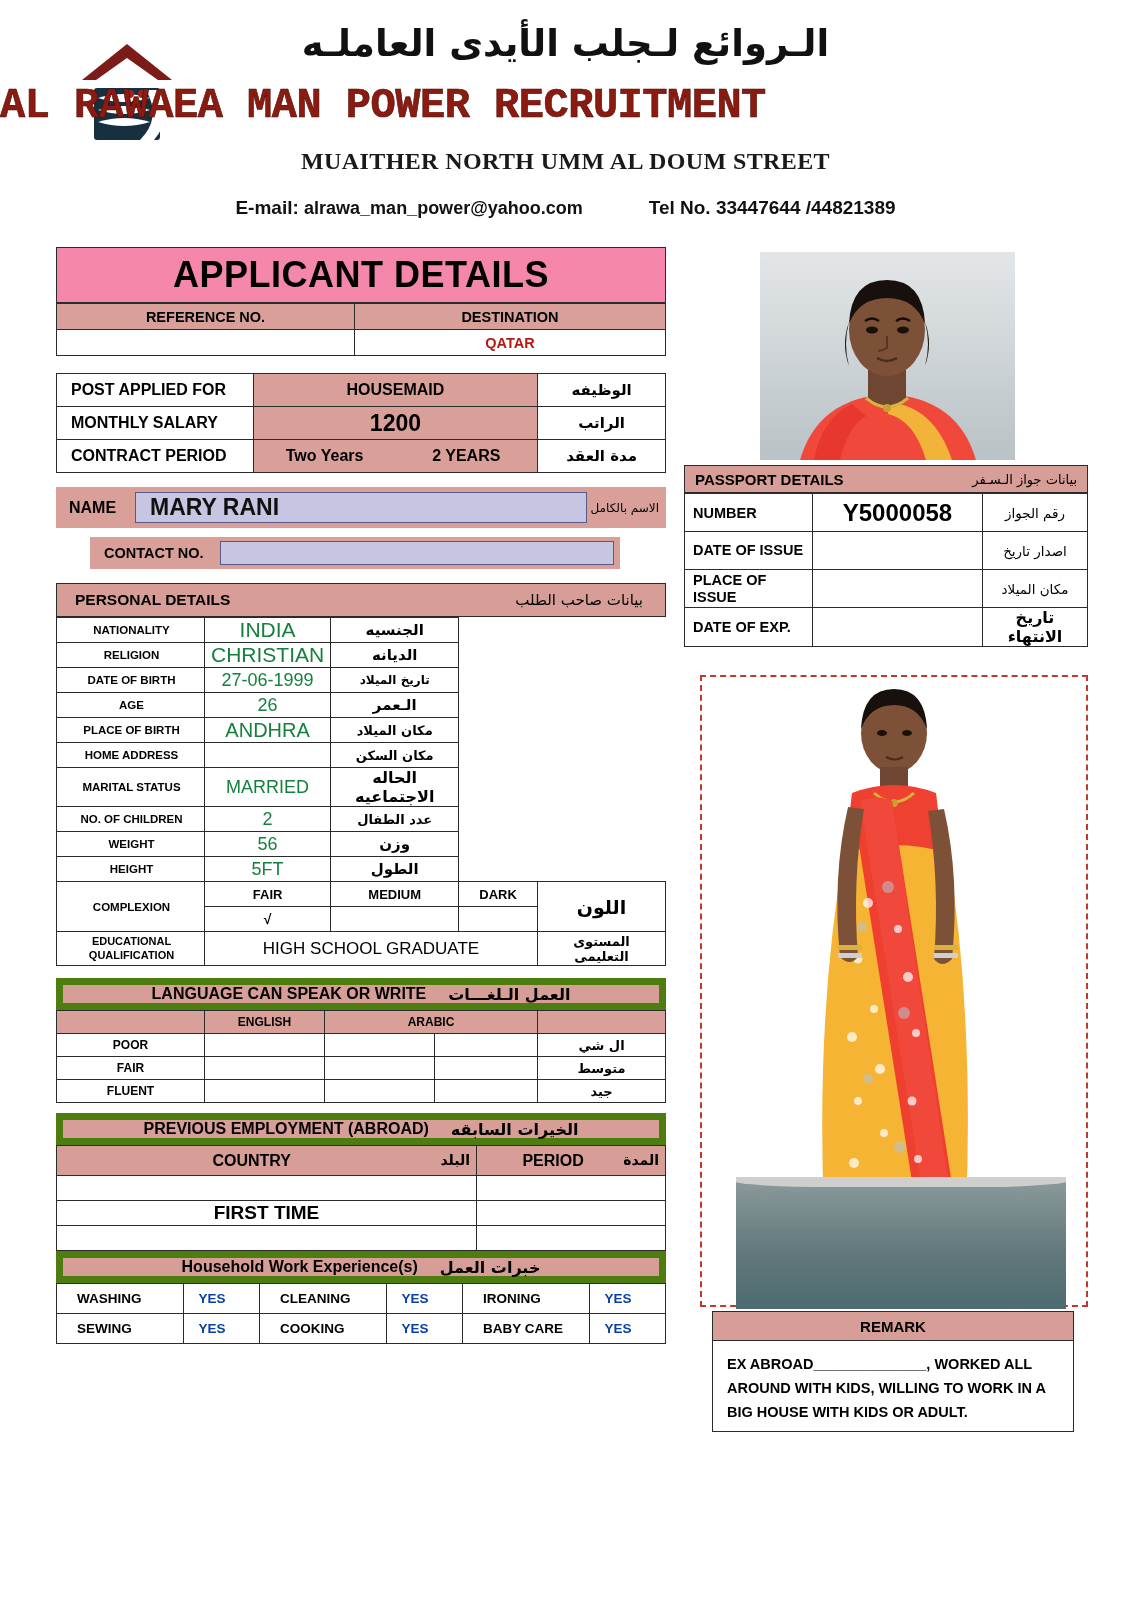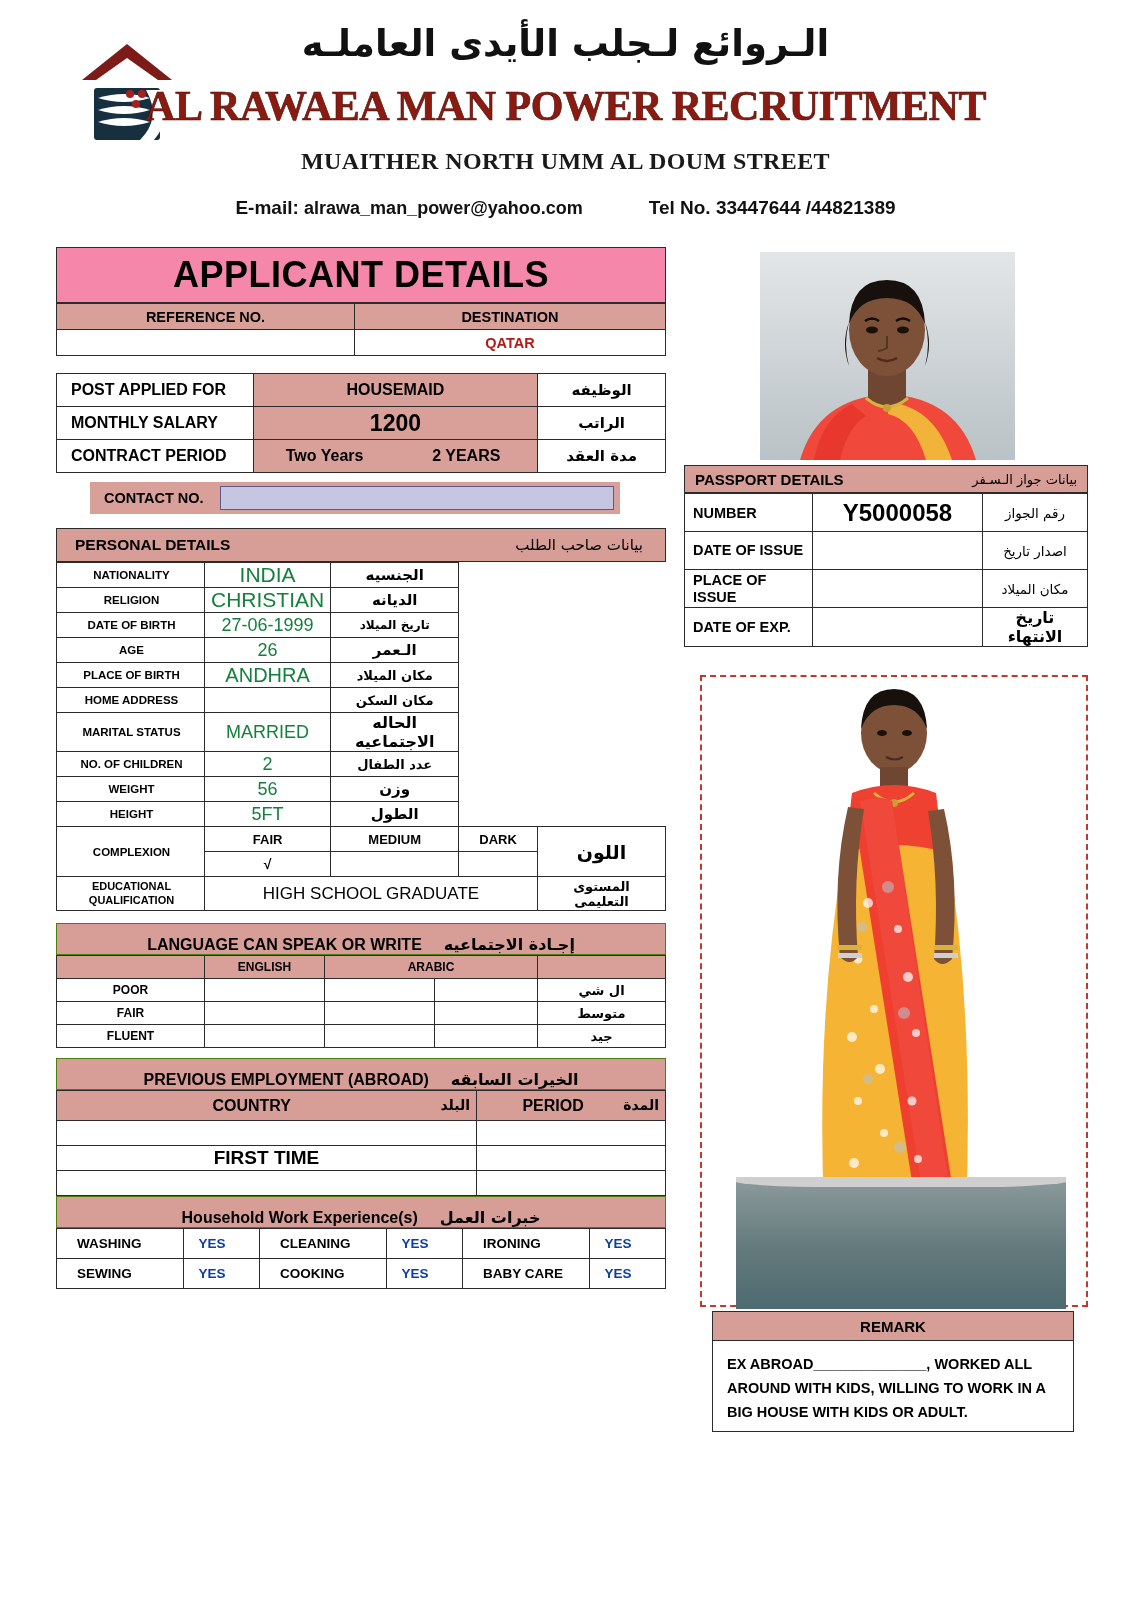--- a/index.html
+++ b/index.html
@@ -20,22 +20,22 @@
   }
   .arabic-title {
     position: absolute; left: 0; right: 0; top: 22px;
     text-align: center;
     font-family: "DejaVu Sans", sans-serif;
     font-size: 37px; font-weight: bold; color: #111;
     letter-spacing: 1px;
   }
   .company-name {
     position: absolute; left: 0; right: 0; top: 82px;
-    text-align: center;
-    font-family: Liberation Serif, serif;
+    text-align: left;
+    font-family: Liberation Mono, monospace;
     font-size: 42px; font-weight: bold;
     color: #8b1a10;
     -webkit-text-stroke: 0.6px #4a0d07;
     letter-spacing: -0.5px;
   }
   .street {
     position: absolute; left: 0; right: 0; top: 148px;
     text-align: center;
     font-family: "Liberation Serif", serif;
     font-size: 24px; font-weight: bold; color: #1a1a1a;
@@ -107,22 +107,22 @@
   .personal-head .a { padding-right: 22px; font-size: 15px; font-family: "DejaVu Sans", sans-serif; }
 
   .pers-tbl td { height: 25px; }
   .pers-tbl .lbl { width: 148px; text-align: center; font-size: 11.5px; font-weight: bold; background: #fff; padding-left: 8px; }
   .pers-tbl .val { text-align: center; font-size: 21px; color: #15803d; }
   .pers-tbl .val.small { font-size: 18px; }
   .pers-tbl .arl { width: 128px; text-align: center; font-size: 15px; font-weight: bold; font-family: "DejaVu Sans", sans-serif; }
   .pers-tbl .subhead { font-size: 13px; font-weight: bold; text-align: center; }
 
   .lang-head, .prev-head, .hw-head {
-    border: 1px solid #4d7c0f; background: #d79d97; height: 32px;
-    display: flex; align-items: flex-end; justify-content: center; gap: 22px;
+    border: 7px solid #4d7c0f; background: #d79d97; height: 32px;
+    display: flex; align-items: flex-start; justify-content: center; gap: 22px;
     font-size: 16px; font-weight: bold;
   }
   .lang-block { margin-top: 12px; }
   .lang-tbl td { height: 23px; font-size: 12px; font-weight: bold; text-align: center; }
   .lang-tbl .rowlbl { width: 148px; }
   .lang-tbl .arl { width: 128px; font-family: "DejaVu Sans", sans-serif; font-size: 13px; }
 
   .prev-tbl td { height: 25px; }
   .prev-tbl .hdr { font-size: 16px; font-weight: bold; text-align: center; background: #d79d97; }
   .prev-tbl .firsttime { font-size: 19px; font-weight: bold; text-align: center; }
@@ -242,20 +242,25 @@
         <div style="display:flex;align-items:center;height:100%">
           <span style="flex:1;text-align:center">Two Years</span>
           <span style="flex:1;text-align:center">2 YEARS</span>
         </div>
       </td>
       <td class="arl ar">مدة العقد</td>
     </tr>
   </tbody>
     </table>
 
+  <div class="name-row">
+    <div class="lbl">NAME</div>
+    <div class="name-field">MARY RANI</div>
+    <div class="arl ar">الاسم بالكامل</div>
+  </div>
 
   <div class="contact-no-row">
     <div class="lbl">CONTACT NO.</div>
     <div class="contact-no-field"></div>
   </div>
 
   <div class="personal-head">
     <div class="t">PERSONAL DETAILS</div>
     <div class="a ar">بيانات صاحب الطلب</div>
   </div>
@@ -328,21 +333,21 @@
       <td class="lbl" style="font-size:11px;line-height:1.2">EDUCATIONAL QUALIFICATION</td>
       <td class="ctr" colspan="3" style="height:34px;font-size:17px">HIGH SCHOOL GRADUATE</td>
       <td class="arl ar" style="font-size:13px">المستوى التعليمى</td>
     </tr>
   </tbody>
     </table>
 
   <div class="lang-block">
     <div class="lang-head">
       <span>LANGUAGE CAN SPEAK OR WRITE</span>
-      <span class="ar">إجـادة الاجتماعيه</span>
+      <span class="ar">العمل الـلغـــات</span>
     </div>
     <table class="tbl lang-tbl">
       <tbody>
           <tr>
         <td class="rowlbl pink"></td>
         <td class="pink" style="width:120px">ENGLISH</td>
         <td class="pink" colspan="2">ARABIC</td>
         <td class="pink arl ar"></td>
       </tr>
       <tr>

